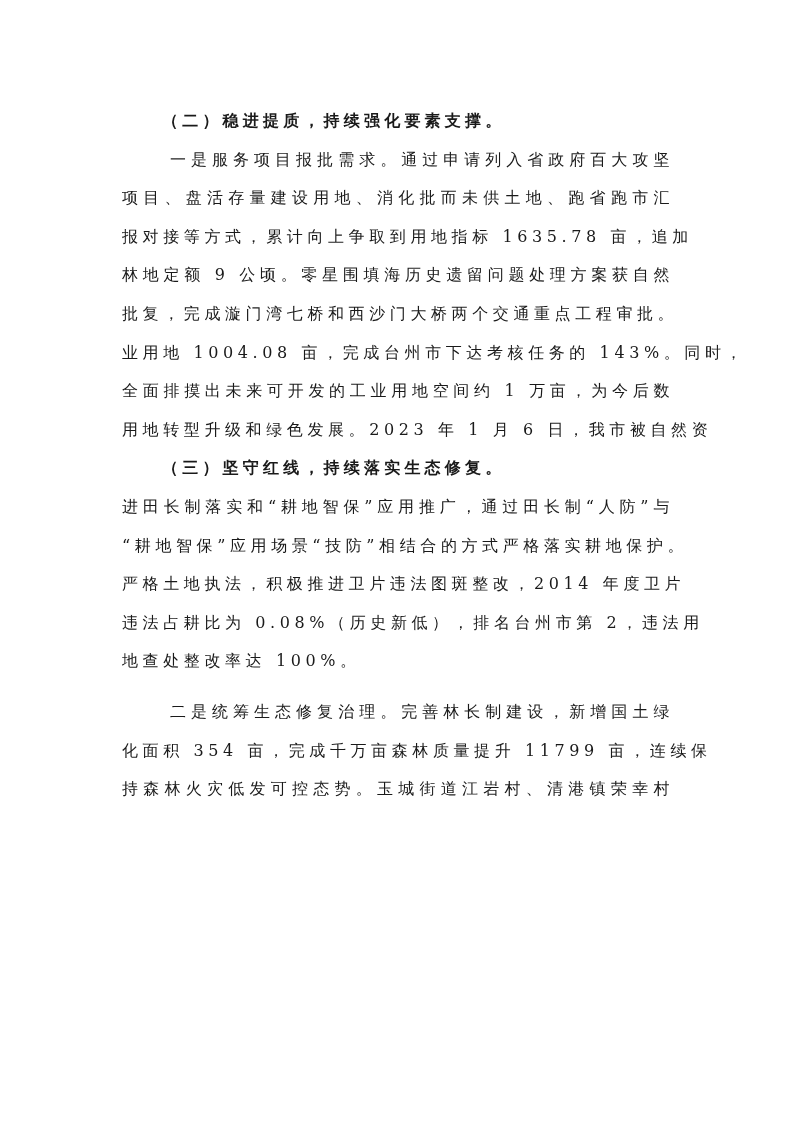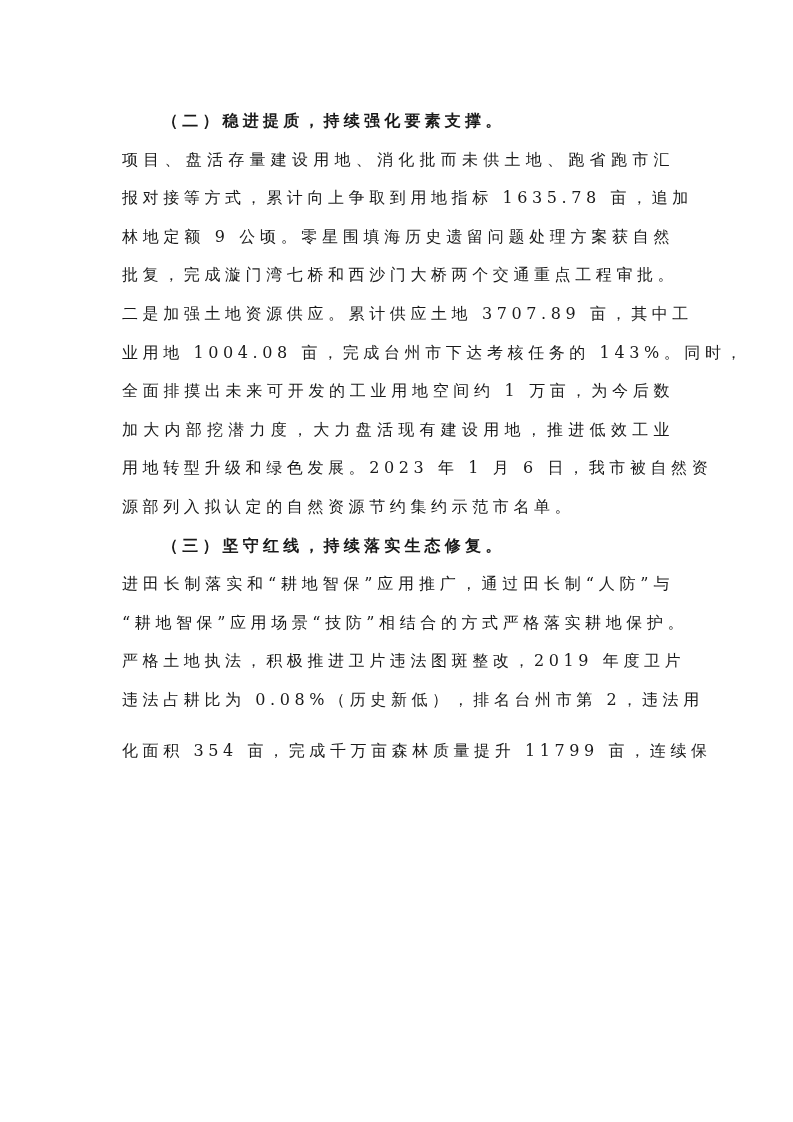--- a/index.html
+++ b/index.html
@@ -47,40 +47,41 @@
   }
 </style>
 </head>
 <body>
 
 <div class="page">
 
   <div class="line heading">（二）稳进提质，持续强化要素支撑。</div>
 
   <div>
+    <div class="line indent">一是服务项目报批需求。通过申请列入省政府百大攻坚</div>
     <div class="line">项目、盘活存量建设用地、消化批而未供土地、跑省跑市汇</div>
     <div class="line">报对接等方式，累计向上争取到用地指标 1635.78 亩，追加</div>
     <div class="line">林地定额 9 公顷。零星围填海历史遗留问题处理方案获自然</div>
     <div class="line">批复，完成漩门湾七桥和西沙门大桥两个交通重点工程审批。</div>
-    <div class="line">二是加强土地资源供应。累计供应土地 3707.89 亩，其中工</div>
     <div class="line">业用地 1004.08 亩，完成台州市下达考核任务的 143%。同时，</div>
     <div class="line">全面排摸出未来可开发的工业用地空间约 1 万亩，为今后数</div>
-    <div class="line">加大内部挖潜力度，大力盘活现有建设用地，推进低效工业</div>
     <div class="line">用地转型升级和绿色发展。2023 年 1 月 6 日，我市被自然资</div>
-    <div class="line last">源部列入拟认定的自然资源节约集约示范市名单。</div>
   </div>
 
   <div class="line heading">（三）坚守红线，持续落实生态修复。</div>
 
   <div>
     <div class="line">进田长制落实和“耕地智保”应用推广，通过田长制“人防”与</div>
     <div class="line">“耕地智保”应用场景“技防”相结合的方式严格落实耕地保护。</div>
-    <div class="line">严格土地执法，积极推进卫片违法图斑整改，2019 年度卫片</div>
+    <div class="line">严格土地执法，积极推进卫片违法图斑整改，2014 年度卫片</div>
     <div class="line">违法占耕比为 0.08%（历史新低），排名台州市第 2，违法用</div>
+    <div class="line last">地查处整改率达 100%。</div>
   </div>
 
   <div class="gap"></div>
 
   <div>
+    <div class="line indent">二是统筹生态修复治理。完善林长制建设，新增国土绿</div>
     <div class="line">化面积 354 亩，完成千万亩森林质量提升 11799 亩，连续保</div>
+    <div class="line">持森林火灾低发可控态势。玉城街道江岩村、清港镇荣幸村</div>
   </div>
 
 </div>
 
 </body></html>

